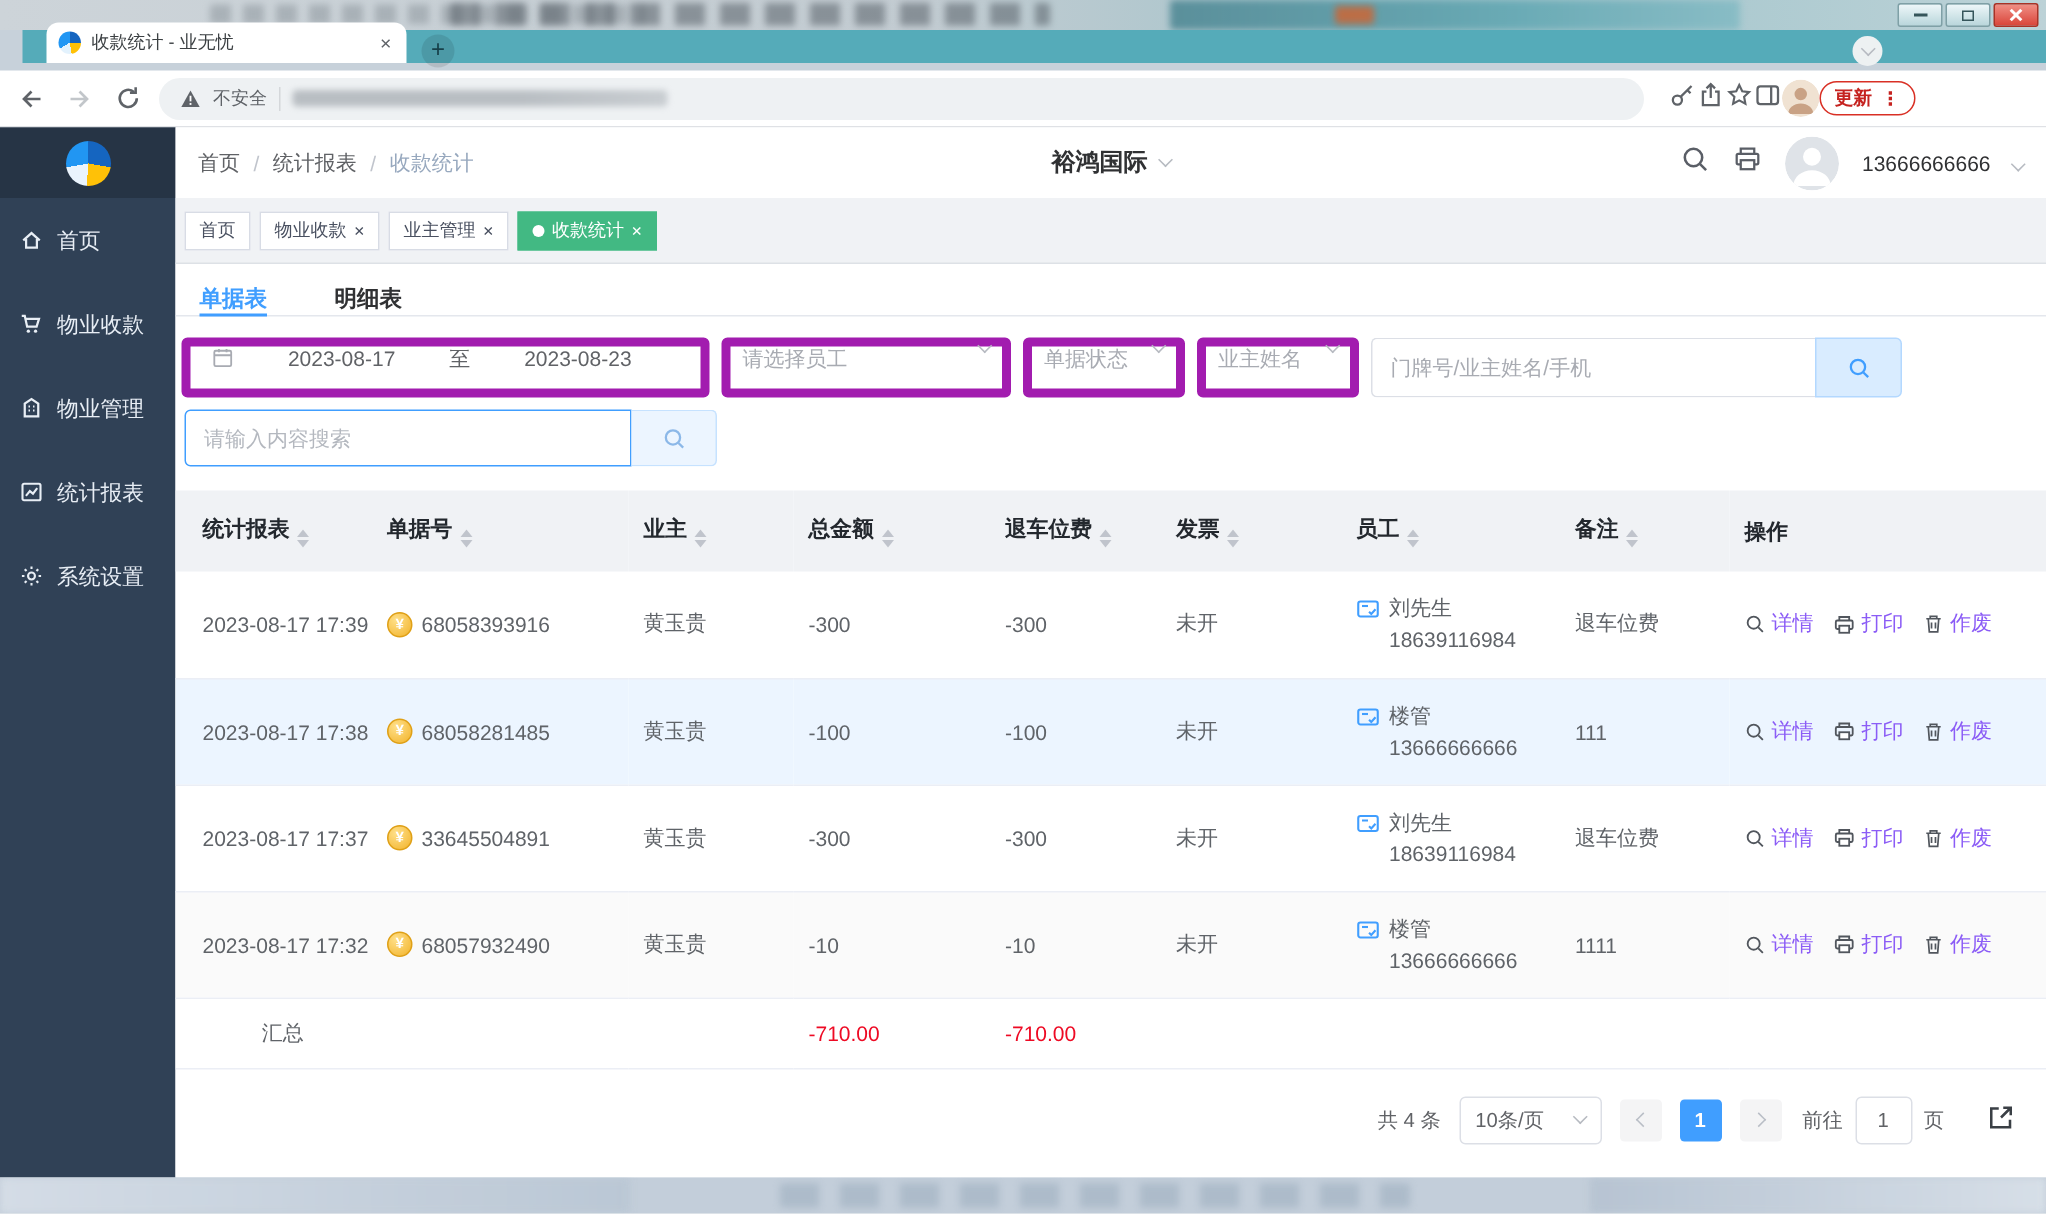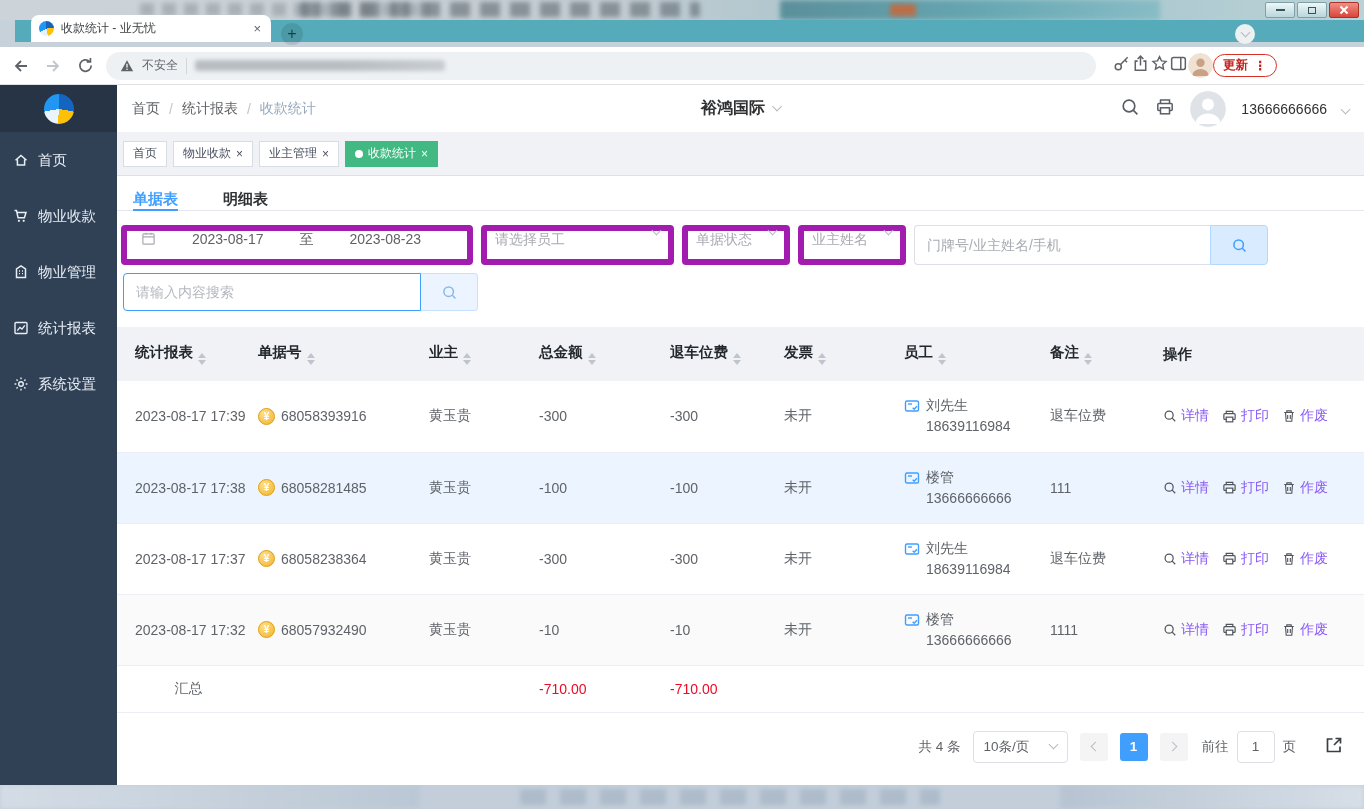--- a/index.html
+++ b/index.html
@@ -537,21 +537,21 @@
                       <i>作废</i>
                     </span>
                 </span>
               </td>
             </tr>
             <tr>
               <td>2023-08-17 17:37</td>
               <td>
                   <span class="billcell">
                     <span class="coin">¥</span>
-                    <span>68058238364</span>
+                    <span>33645504891</span>
                   </span>
                 </td>
               <td>黄玉贵</td>
               <td>-300</td>
               <td>-300</td>
               <td>未开</td>
               <td>
                 <span class="emp">
                     <svg width="16" height="16" viewBox="0 0 16 16">
                       <rect x="1.5" y="3" width="13" height="10" rx="1.5" stroke="#409eff" stroke-width="1.4" fill="none"></rect>

